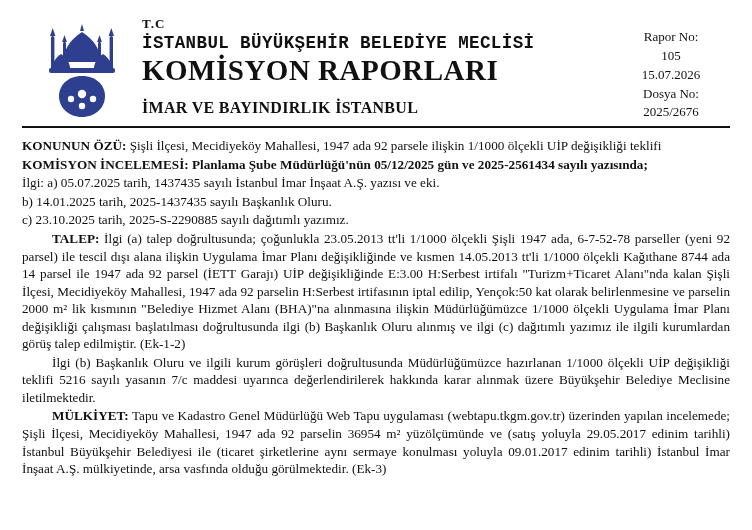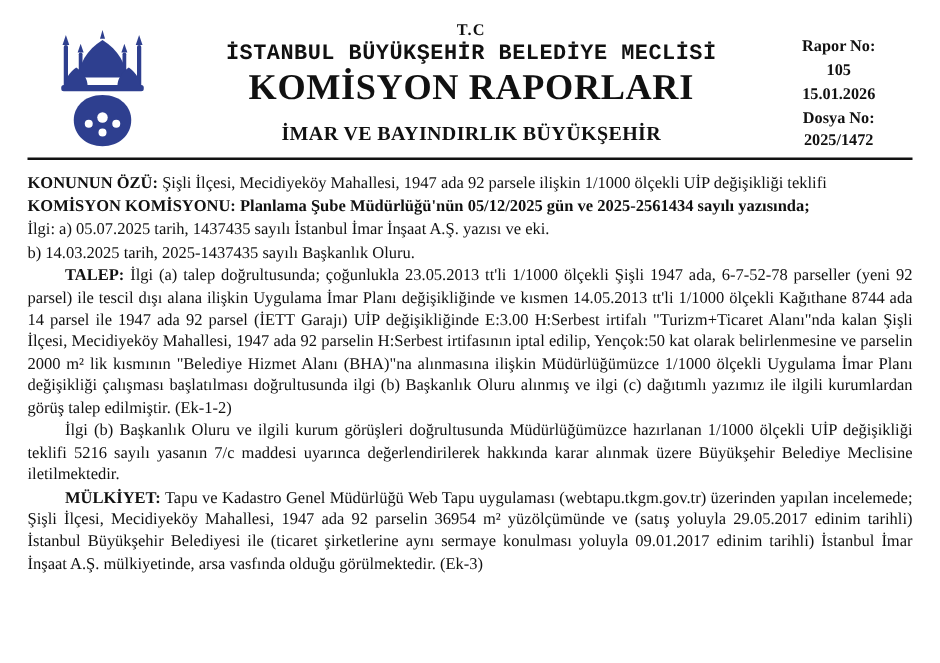--- a/index.html
+++ b/index.html
@@ -35,21 +35,20 @@
     align-items: flex-start;
     justify-content: center;
     padding-top: 6px;
   }
   .logo {
     width: 86px;
     height: 104px;
   }
   .title-cell {
     flex: 1;
-    text-align: center;
     padding-top: 6px;
   }
   .t-tc {
     font-size: 13px;
     letter-spacing: 1px;
     font-weight: bold;
     margin-bottom: 1px;
   }
   .t-meclis {
     font-size: 17.5px;
@@ -69,21 +68,21 @@
     font-size: 16px;
     font-weight: bold;
     letter-spacing: 0.3px;
     margin-top: 14px;
     margin-bottom: 4px;
   }
   .meta-cell {
     width: 118px;
     text-align: center;
     font-size: 13px;
-    font-weight: bold;
+    font-weight: normal;
     line-height: 1.45;
     padding-top: 18px;
   }
   .meta-cell div {
     white-space: nowrap;
   }
 
   
   .body-text {
     padding-top: 9px;
@@ -139,45 +138,46 @@
           <circle cx="54" cy="83" r="3.2"></circle>
           <circle cx="43" cy="90" r="3.2"></circle>
         </g>
       </svg>
     </div>
 
     <div class="title-cell">
       <div class="t-tc">T.C</div>
       <div class="t-meclis">İSTANBUL BÜYÜKŞEHİR BELEDİYE MECLİSİ</div>
       <div class="t-komisyon">KOMİSYON RAPORLARI</div>
-      <div class="t-imar">İMAR VE BAYINDIRLIK BÜYÜKŞEHİR</div>
+      <div class="t-imar">İMAR VE BAYINDIRLIK İSTANBUL</div>
     </div>
 
     <div class="meta-cell">
       <div>Rapor No:</div>
       <div>105</div>
-      <div>15.01.2026</div>
+      <div>15.07.2026</div>
       <div>Dosya No:</div>
-      <div>2025/1472</div>
+      <div>2025/2676</div>
     </div>
 
   </div>
 
   <div class="body-text">
 
     <p class="para">
       <span class="heading-label">KONUNUN ÖZÜ:</span><span> Şişli İlçesi, Mecidiyeköy Mahallesi, 1947 ada 92 parsele ilişkin 1/1000 ölçekli UİP değişikliği teklifi</span>
     </p>
 
     <p class="para">
-      <span class="heading-label">KOMİSYON KOMİSYONU:</span><span class="b"> Planlama Şube Müdürlüğü'nün 05/12/2025 gün ve 2025-2561434 sayılı yazısında;</span>
+      <span class="heading-label">KOMİSYON İNCELEMESİ:</span><span class="b"> Planlama Şube Müdürlüğü'nün 05/12/2025 gün ve 2025-2561434 sayılı yazısında;</span>
     </p>
 
     <p class="para">İlgi: a) 05.07.2025 tarih, 1437435 sayılı İstanbul İmar İnşaat A.Ş. yazısı ve eki.</p>
-    <p class="para">b) 14.03.2025 tarih, 2025-1437435 sayılı Başkanlık Oluru.</p>
+    <p class="para">b) 14.01.2025 tarih, 2025-1437435 sayılı Başkanlık Oluru.</p>
+    <p class="para">c) 23.10.2025 tarih, 2025-S-2290885 sayılı dağıtımlı yazımız.</p>
 
     <p class="para indent">
       <span class="heading-label">TALEP:</span><span> İlgi (a) talep doğrultusunda; çoğunlukla 23.05.2013 tt'li 1/1000 ölçekli Şişli 1947 ada, 6-7-52-78 parseller (yeni 92 parsel) ile tescil dışı alana ilişkin Uygulama İmar Planı değişikliğinde ve kısmen 14.05.2013 tt'li 1/1000 ölçekli Kağıthane 8744 ada 14 parsel ile 1947 ada 92 parsel (İETT Garajı) UİP değişikliğinde E:3.00 H:Serbest irtifalı "Turizm+Ticaret Alanı"nda kalan Şişli İlçesi, Mecidiyeköy Mahallesi, 1947 ada 92 parselin H:Serbest irtifasının iptal edilip, Yençok:50 kat olarak belirlenmesine ve parselin 2000 m² lik kısmının "Belediye Hizmet Alanı (BHA)"na alınmasına ilişkin Müdürlüğümüzce 1/1000 ölçekli Uygulama İmar Planı değişikliği çalışması başlatılması doğrultusunda ilgi (b) Başkanlık Oluru alınmış ve ilgi (c) dağıtımlı yazımız ile ilgili kurumlardan görüş talep edilmiştir. (Ek-1-2)</span>
     </p>
 
     <p class="para indent">İlgi (b) Başkanlık Oluru ve ilgili kurum görüşleri doğrultusunda Müdürlüğümüzce hazırlanan 1/1000 ölçekli UİP değişikliği teklifi 5216 sayılı yasanın 7/c maddesi uyarınca değerlendirilerek hakkında karar alınmak üzere Büyükşehir Belediye Meclisine iletilmektedir.</p>
 
     <p class="para indent">
       <span class="heading-label">MÜLKİYET:</span><span> Tapu ve Kadastro Genel Müdürlüğü Web Tapu uygulaması (webtapu.tkgm.gov.tr) üzerinden yapılan incelemede; Şişli İlçesi, Mecidiyeköy Mahallesi, 1947 ada 92 parselin 36954 m² yüzölçümünde ve (satış yoluyla 29.05.2017 edinim tarihli) İstanbul Büyükşehir Belediyesi ile (ticaret şirketlerine aynı sermaye konulması yoluyla 09.01.2017 edinim tarihli) İstanbul İmar İnşaat A.Ş. mülkiyetinde, arsa vasfında olduğu görülmektedir. (Ek-3)</span>
     </p>

